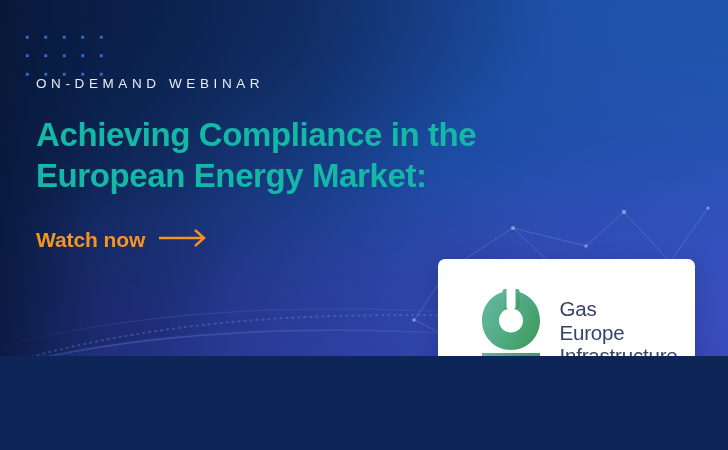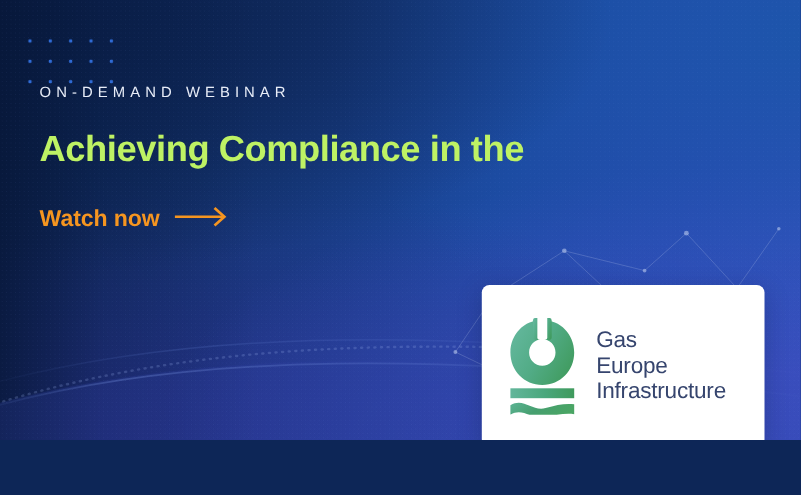--- a/index.html
+++ b/index.html
@@ -6,21 +6,21 @@
   * { margin:0; padding:0; box-sizing:border-box; }
   html, body {
     width:728px; height:450px;
     background:#0d2657;
     font-family:"Liberation Sans", sans-serif;
     overflow:hidden;
   }
 
   .banner {
     position:relative;
-    width:728px; height:400px;
+    width:728px; height:356px;
     overflow:hidden;
     background:#12305f;
   }
 
   
   .bg-base {
     position:absolute; inset:0;
     background:
       radial-gradient(ellipse 120% 95% at 2% 4%,  #0a1f4a 0%, rgba(10,31,74,0) 62%),
       radial-gradient(ellipse 85% 110% at 100% 8%, #1d55ab 0%, rgba(29,85,171,0) 70%),
@@ -68,21 +68,21 @@
     color:#e8edf8;
     text-transform:uppercase;
     white-space:nowrap;
   }
 
   .headline {
     margin-top:24px;
     font-size:33px;
     font-weight:bold;
     line-height:1.235;
-    color:#bef264;
+    color:#14b8a6;
     letter-spacing:-0.4px;
   }
   .headline .ln { display:block; white-space:nowrap; }
 
   .subhead {
     margin-top:2px;
     font-size:30px;
     font-weight:300;
     line-height:1.24;
     color:#f2f5fb;
@@ -112,20 +112,21 @@
     position:absolute;
     left:438px; top:259px;
     width:257px; height:147px;
     background:#ffffff;
     border-radius:7px;
     box-shadow:0 6px 22px rgba(4,16,48,0.22);
     display:flex;
     align-items:center;
     padding-left:24px;
     gap:18px;
+    justify-content:center;
   }
   .logo-mark { flex:0 0 auto; display:block; }
   .logo-text {
     font-size:20.5px;
     line-height:1.17;
     color:#36456e;
     font-weight:400;
     letter-spacing:-0.2px;
   }
   .logo-text span { display:block; white-space:nowrap; }
@@ -204,20 +205,21 @@
       <circle cx="268" cy="232" r="1.7"></circle>
     </g>
   </svg>
 
   <div class="content">
 
     <div class="eyebrow">ON-DEMAND WEBINAR</div>
 
     <h1 class="headline">
       <span class="ln">Achieving Compliance in the</span>
+      <span class="ln">European Energy Market:</span>
     </h1>
 
 
     <a class="cta">
       <span class="cta-label">Watch now</span>
       <svg class="cta-arrow" width="52" height="20" viewBox="0 0 52 20" aria-hidden="true">
         <line x1="1" y1="10" x2="45" y2="10" stroke="#f59520" stroke-width="2.4"></line>
         <polyline points="37,2 46,10 37,18" fill="none" stroke="#f59520" stroke-width="2.4" stroke-linecap="butt" stroke-linejoin="miter"></polyline>
       </svg>
     </a>

